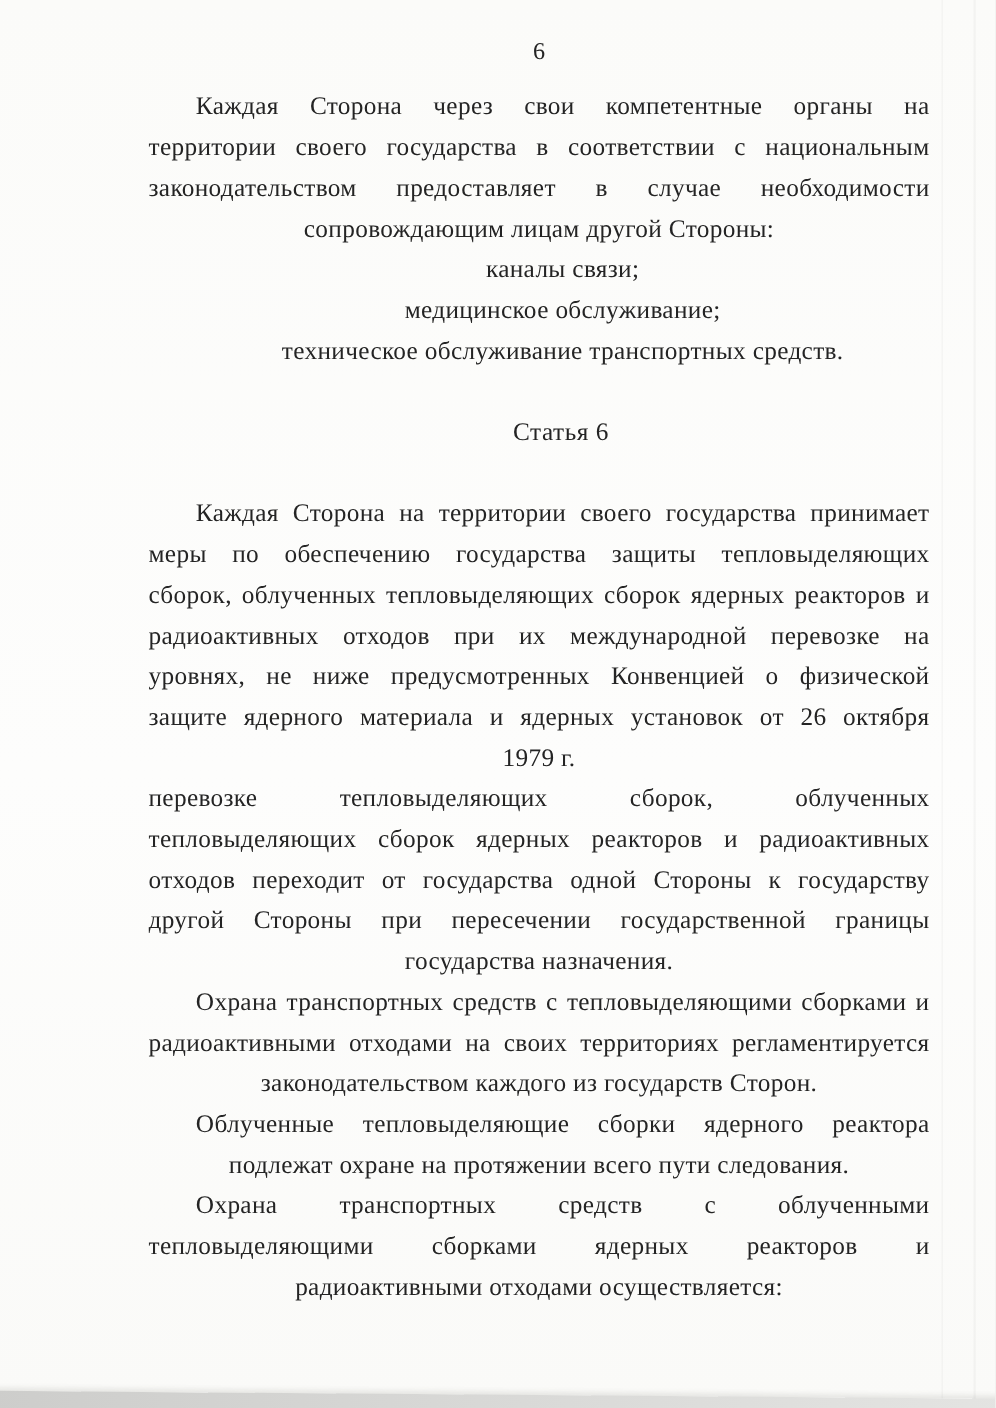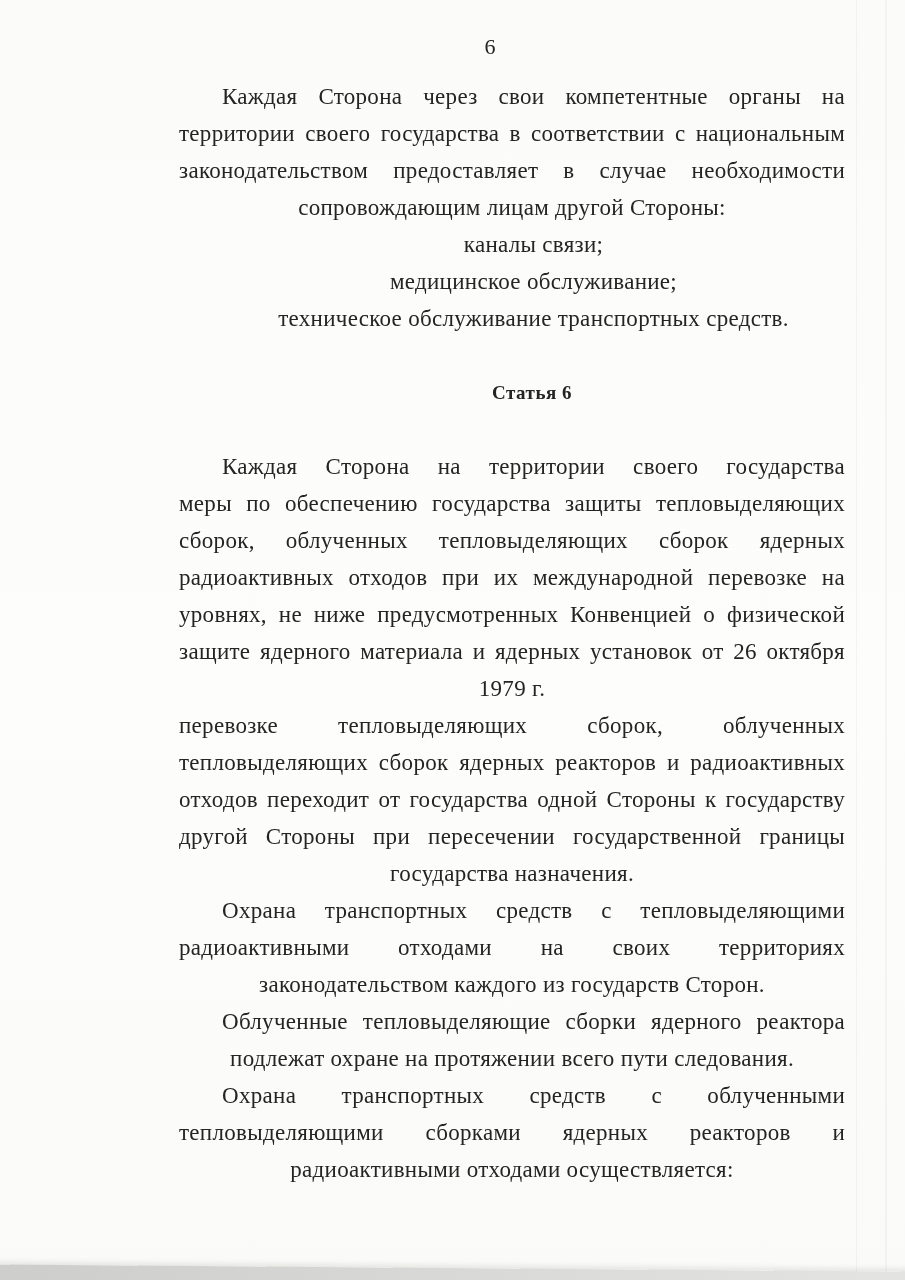--- a/index.html
+++ b/index.html
@@ -26,21 +26,20 @@
     height: 37px;
     line-height: 37px;
     font-size: 22px;
     text-align: center;
   }
   .doc-body {
     margin-top: 13px;
     font-size: 23px;
     line-height: 37px;
     letter-spacing: 0.3px;
-    margin-left: 44px;
   }
   .paragraph { margin: 0; }
   .line {
     height: 37px;
     line-height: 37px;
     white-space: nowrap;
     overflow: hidden;
     text-align: center;
   }
   .line.justify {
@@ -48,24 +47,24 @@
     text-align: justify;
     text-align-last: justify;
   }
   .line.indent {
     padding-left: 43px;
   }
   .article-heading {
     margin: 37px 0;
     height: 37px;
     line-height: 37px;
-    font-weight: bold;
+    font-weight: normal;
     text-align: center;
     transform: translateX(20px);
-    font-size: 19px;
+    font-size: 23px;
     letter-spacing: 0.5px;
   }
   .scan-line {
     position: absolute;
     top: 0;
     width: 1px;
     height: 100%;
     background: rgba(60, 60, 55, 0.05);
   }
   .scan-line-1 { left: 856px; }

